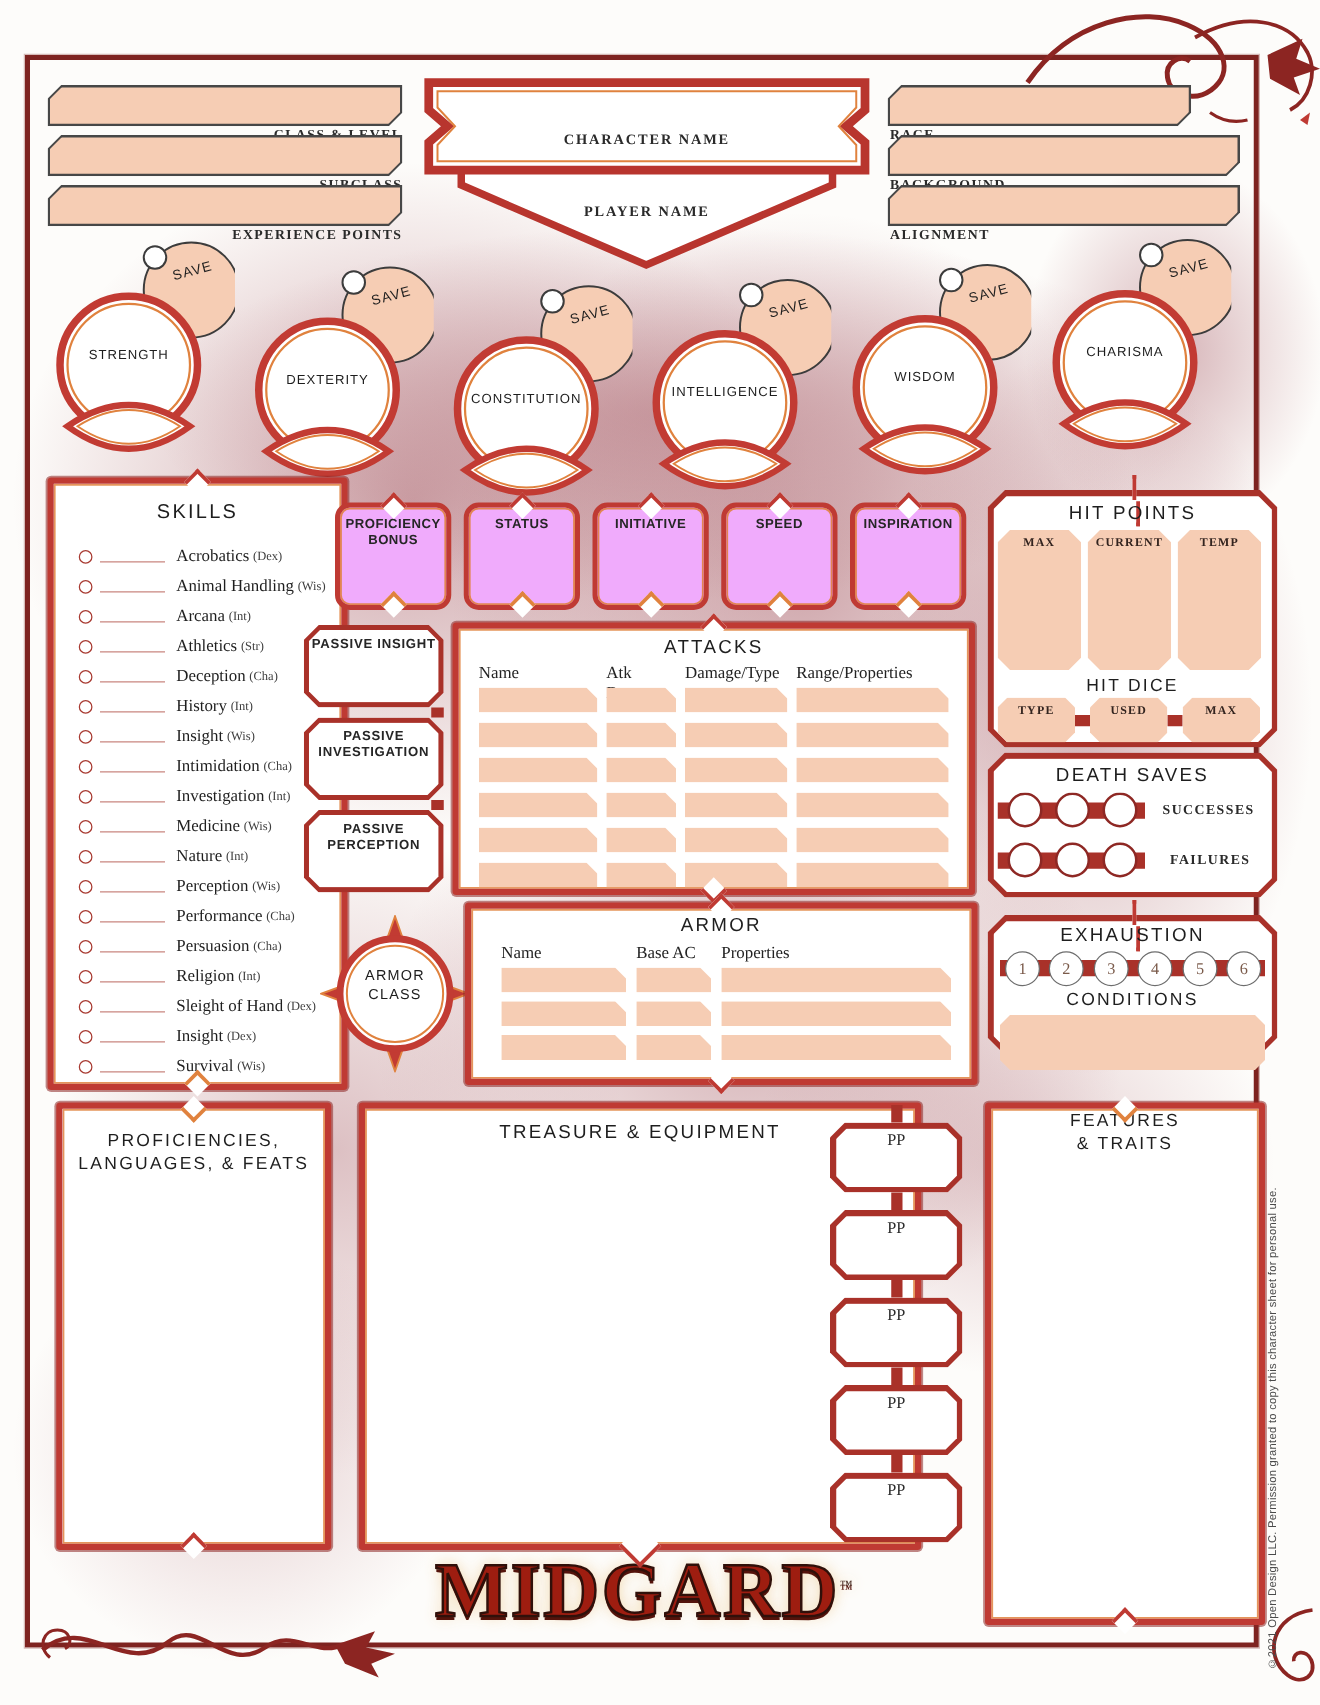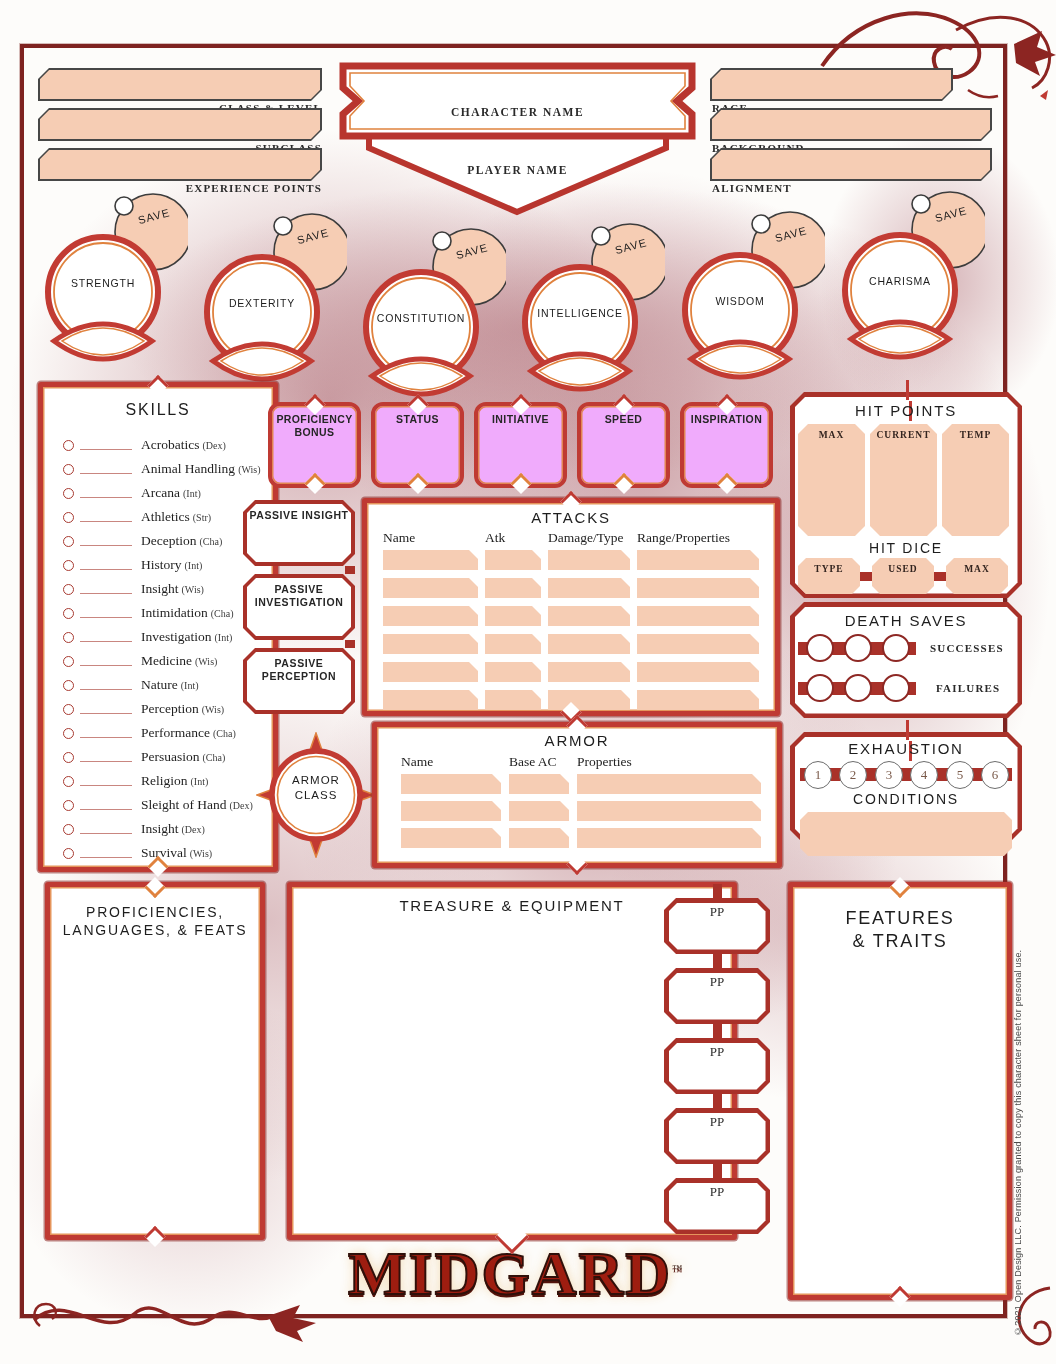--- a/index.html
+++ b/index.html
@@ -664,21 +664,21 @@
         <i class="ppconn"></i>
         <div class="ppbox">
           <span class="pplabel">PP</span>
         </div>
       </div>
     </div>
 
   <div class="panel" style="left:788px;top:882px;width:224px;height:418px">
     <i class="px ch-t"></i>
     <i class="px pk-bu"></i>
-    <div class="h" style="margin-top:20px;font-size:18px;line-height:1.3">
+    <div class="h" style="margin-top:0;font-size:14px;line-height:1.3">
       <div>FEATURES</div>
       <div>&amp; TRAITS</div>
     </div>
     <div class="notes" style="top:64px"></div>
   </div>
 
   <div class="logo"><span>MIDGARD</span><sup>™</sup></div>
   <div class="copyright">©2021 Open Design LLC. Permission granted to copy this character sheet for personal use.</div>
 
 </div>

